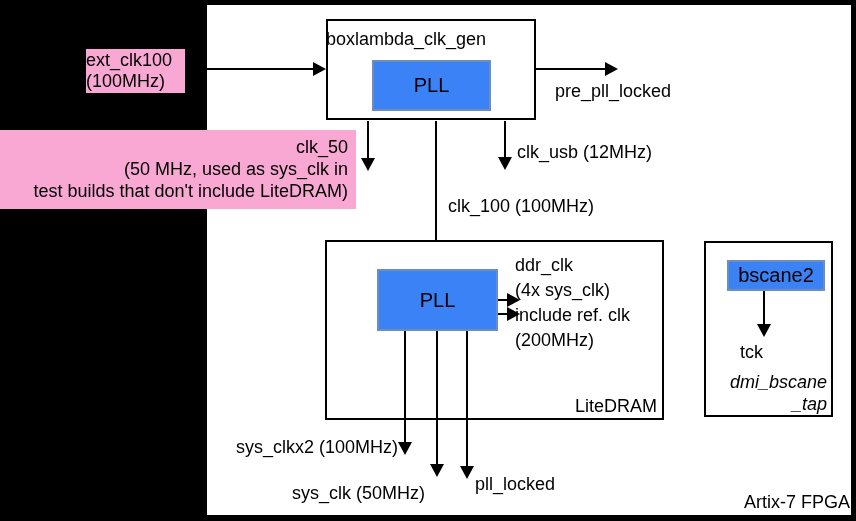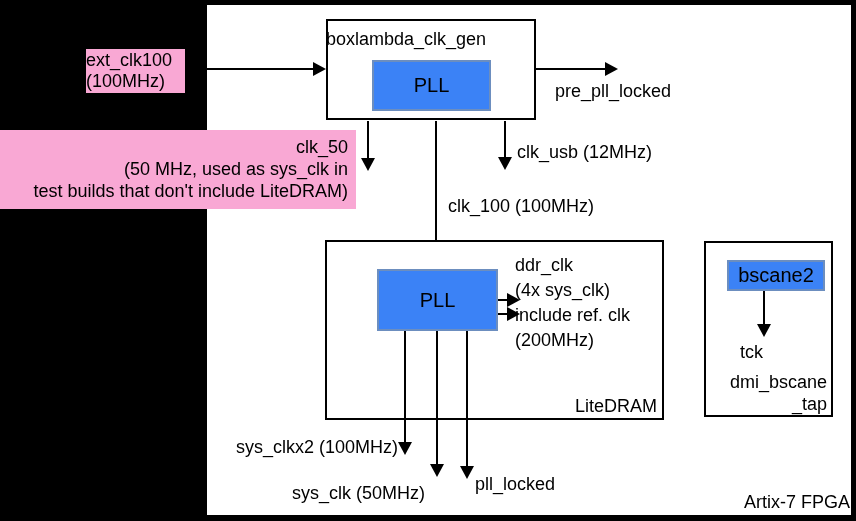--- a/index.html
+++ b/index.html
@@ -115,18 +115,18 @@
 
   <div class="box" style="left:704px;top:241px;width:129px;height:176px;"></div>
   <div class="bluebox" style="left:689px;top:260px;width:98px;height:31px;margin-left:38px;">
     <span>bscane2</span>
   </div>
   <div>
     <div class="vline" style="left:763px;top:291px;height:33px;"></div>
     <div class="arrD" style="left:757px;top:324px;"></div>
   </div>
   <div class="lbl center" style="left:740px;top:342px;width:60px;">tck</div>
-  <div class="lbl right" style="left:706px;top:371px;width:121px;line-height:22px;">
+  <div class="lbl right" style="left:706px;top:371px;width:121px;line-height:22px;font-style:italic;">
     <div>dmi_bscane</div>
     <div>_tap</div>
   </div>
 
 </div>
 
 </body></html>

